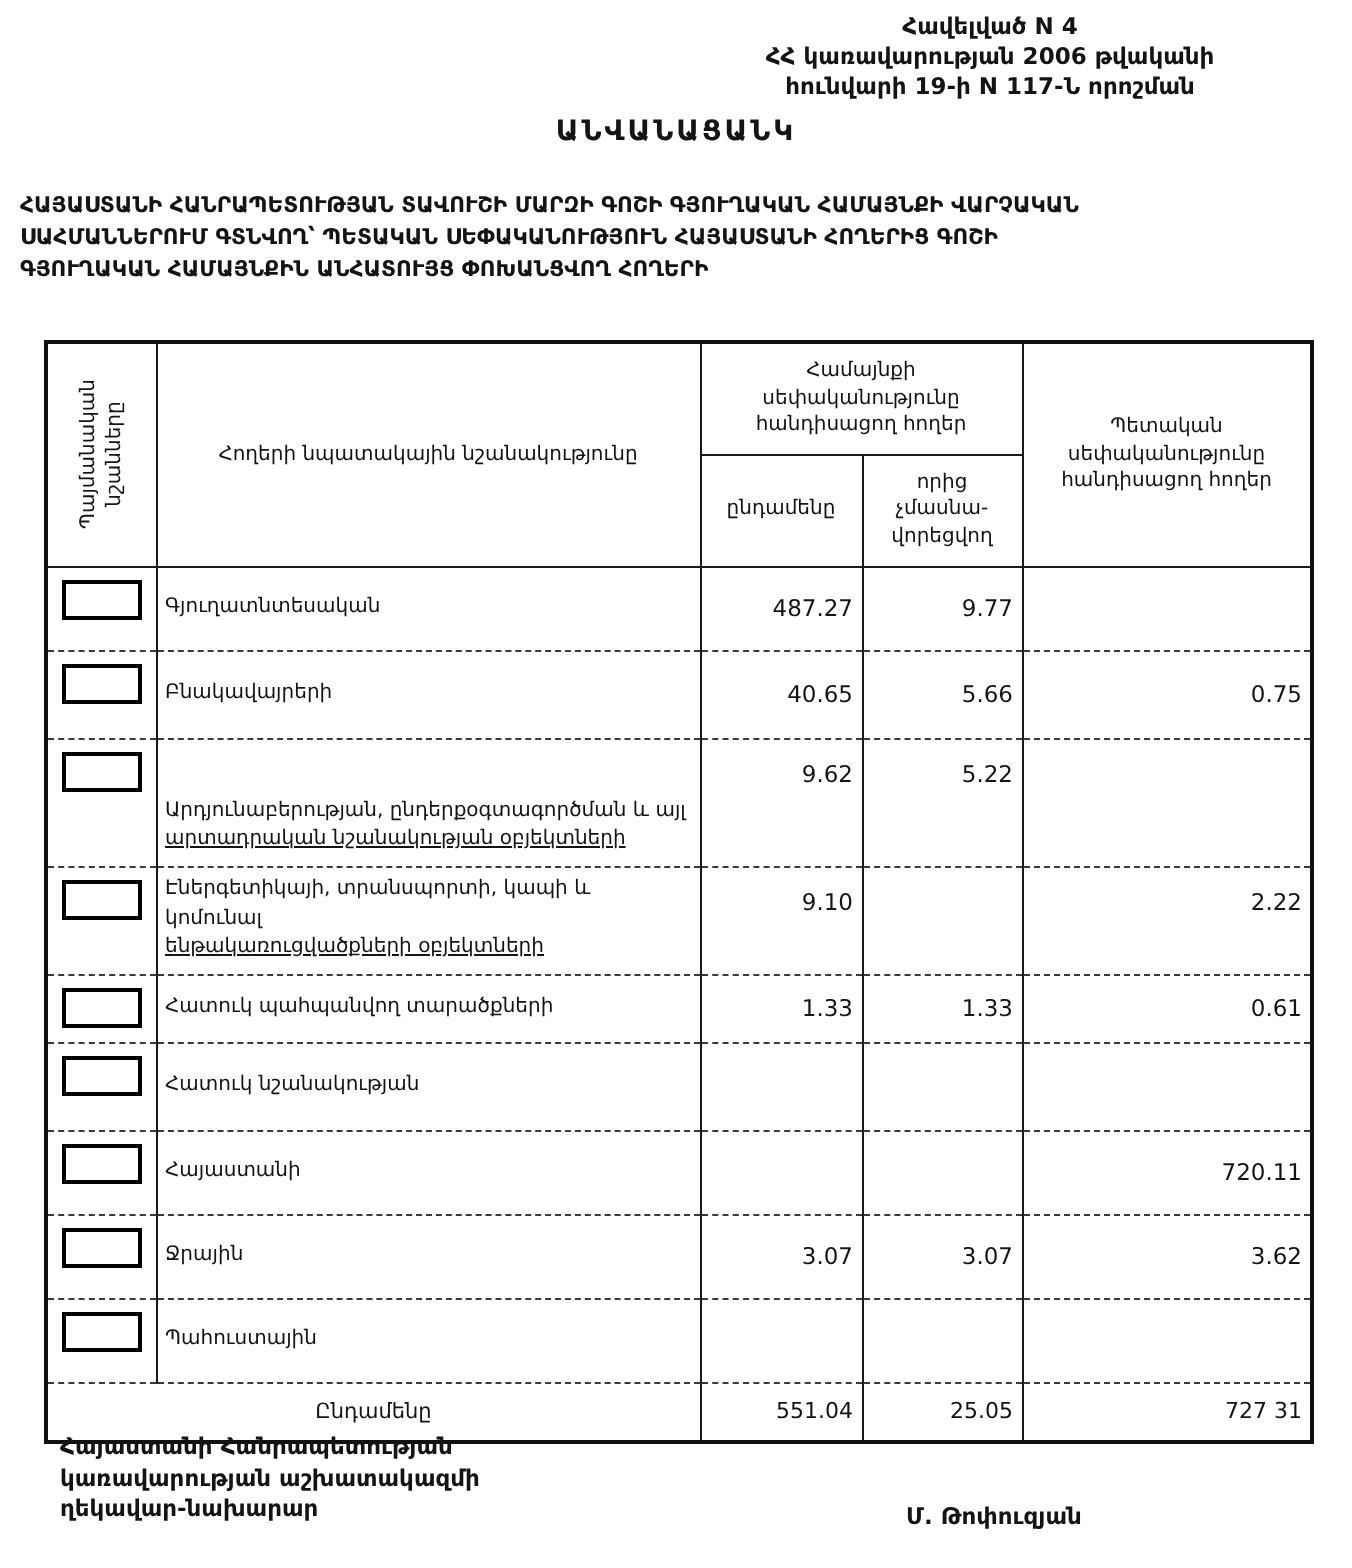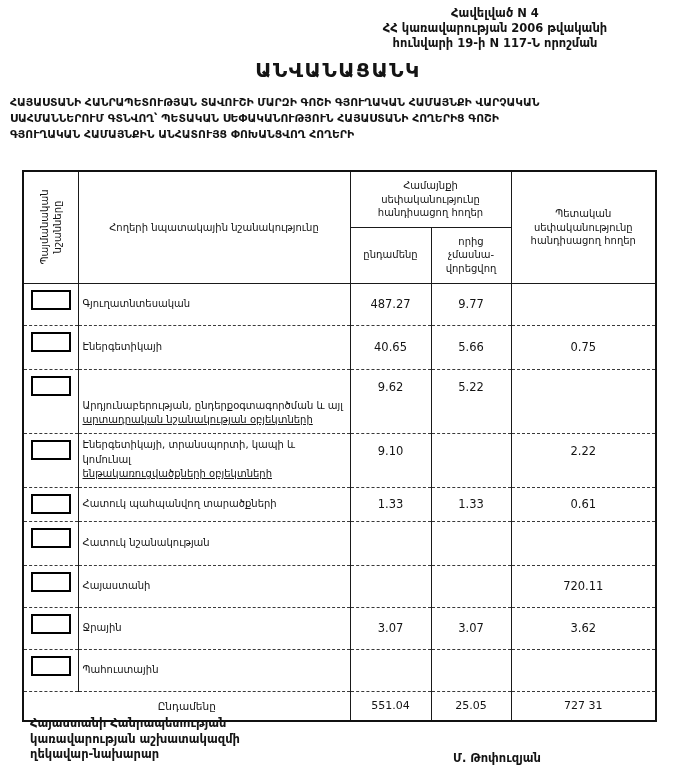--- a/index.html
+++ b/index.html
@@ -8,21 +8,21 @@
     background:#ffffff; color:#141414;
     font-family:"DejaVu Sans", sans-serif;
     overflow:hidden;
   }
   .doc-header {
     position:absolute; top:6px; right:26px; width:310px;
     text-align:center; font-weight:bold; font-size:11.5px; line-height:1.3;
   }
   .doc-title {
     position:absolute; top:58px; left:0; width:100%;
-    text-align:center; font-weight:bold; font-size:20px; letter-spacing:1.5px;
+    text-align:center; font-weight:bold; font-size:14px; letter-spacing:1.5px;
   }
   .doc-subtitle {
     position:absolute; top:95px; left:10px; width:656px;
     text-align:left; font-weight:bold; font-size:10.8px; line-height:1.5;
   }
   table.land-table {
     position:absolute; top:170px; left:22px; width:633px;
     border-collapse:collapse; table-layout:fixed;
     border:2px solid #111;
   }
@@ -41,21 +41,21 @@
     text-align:center; font-size:10px; line-height:1.3;
   }
   td.sym { text-align:center; vertical-align:top; }
   .symbol-box {
     display:inline-block; width:36px; height:16px;
     border:2.5px solid #000; background:#fff; margin-top:4px;
   }
   td.label { font-size:10px; vertical-align:middle; padding-left:9px; line-height:1.45; }
   td.label .lbl, td.label .lbl2 { display:block; }
   td.label .lbl2 { text-decoration:underline; }
-  td.num { text-align:center; vertical-align:middle; font-size:11.5px; }
+  td.num { text-align:right; vertical-align:middle; font-size:11.5px; }
   tr.split td.label { vertical-align:bottom; padding-bottom:5px; }
   tr.split td.num { vertical-align:top; padding-top:10px; }
   tr.total-row td {
     border-top:2px solid #111; font-size:11px;
   }
   tr.total-row td.tlabel { text-align:center; font-size:10.5px; }
   .footer-left {
     position:absolute; left:30px; top:716px;
     font-weight:bold; font-size:11.5px; line-height:1.35;
   }
@@ -112,21 +112,21 @@
             <span class="lbl">Գյուղատնտեսական</span>
             <span class="lbl2"></span>
           </td>
         <td class="num">487.27</td>
         <td class="num">9.77</td>
         <td class="num"></td>
       </tr>
       <tr style="height:44px">
         <td class="sym"><span class="symbol-box"></span></td>
         <td class="label">
-            <span class="lbl">Էներգետիկայի</span>
+            <span class="lbl">Բնակավայրերի</span>
             <span class="lbl2"></span>
           </td>
         <td class="num">40.65</td>
         <td class="num">5.66</td>
         <td class="num">0.75</td>
       </tr>
       <tr style="height:64px" class="split">
         <td class="sym"><span class="symbol-box"></span></td>
         <td class="label">
             <span class="lbl">Արդյունաբերության, ընդերքօգտագործման և այլ</span>

